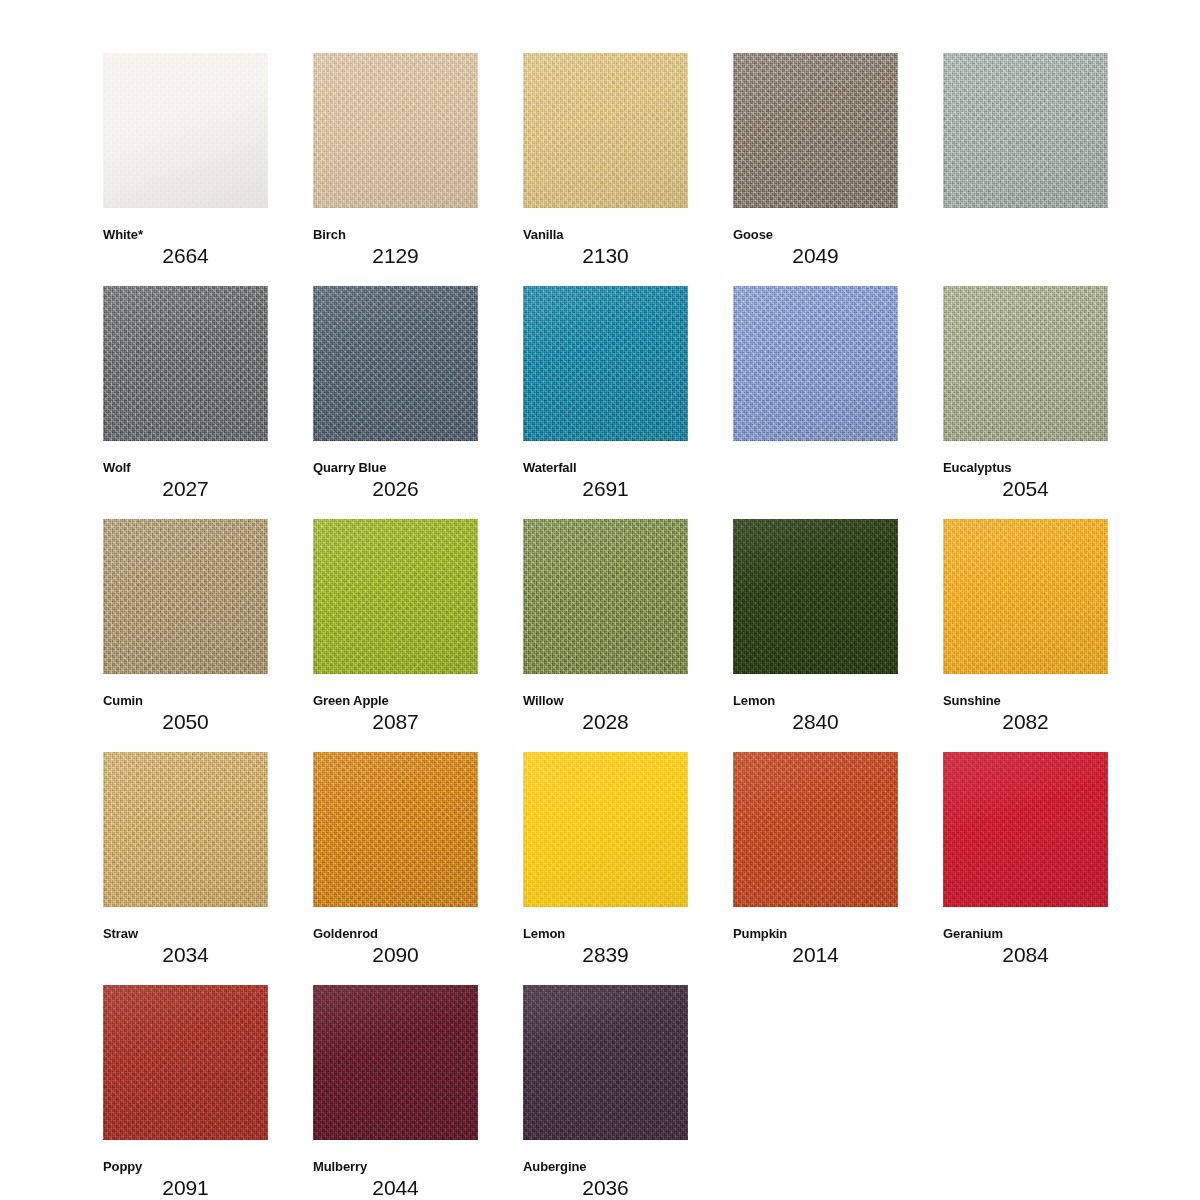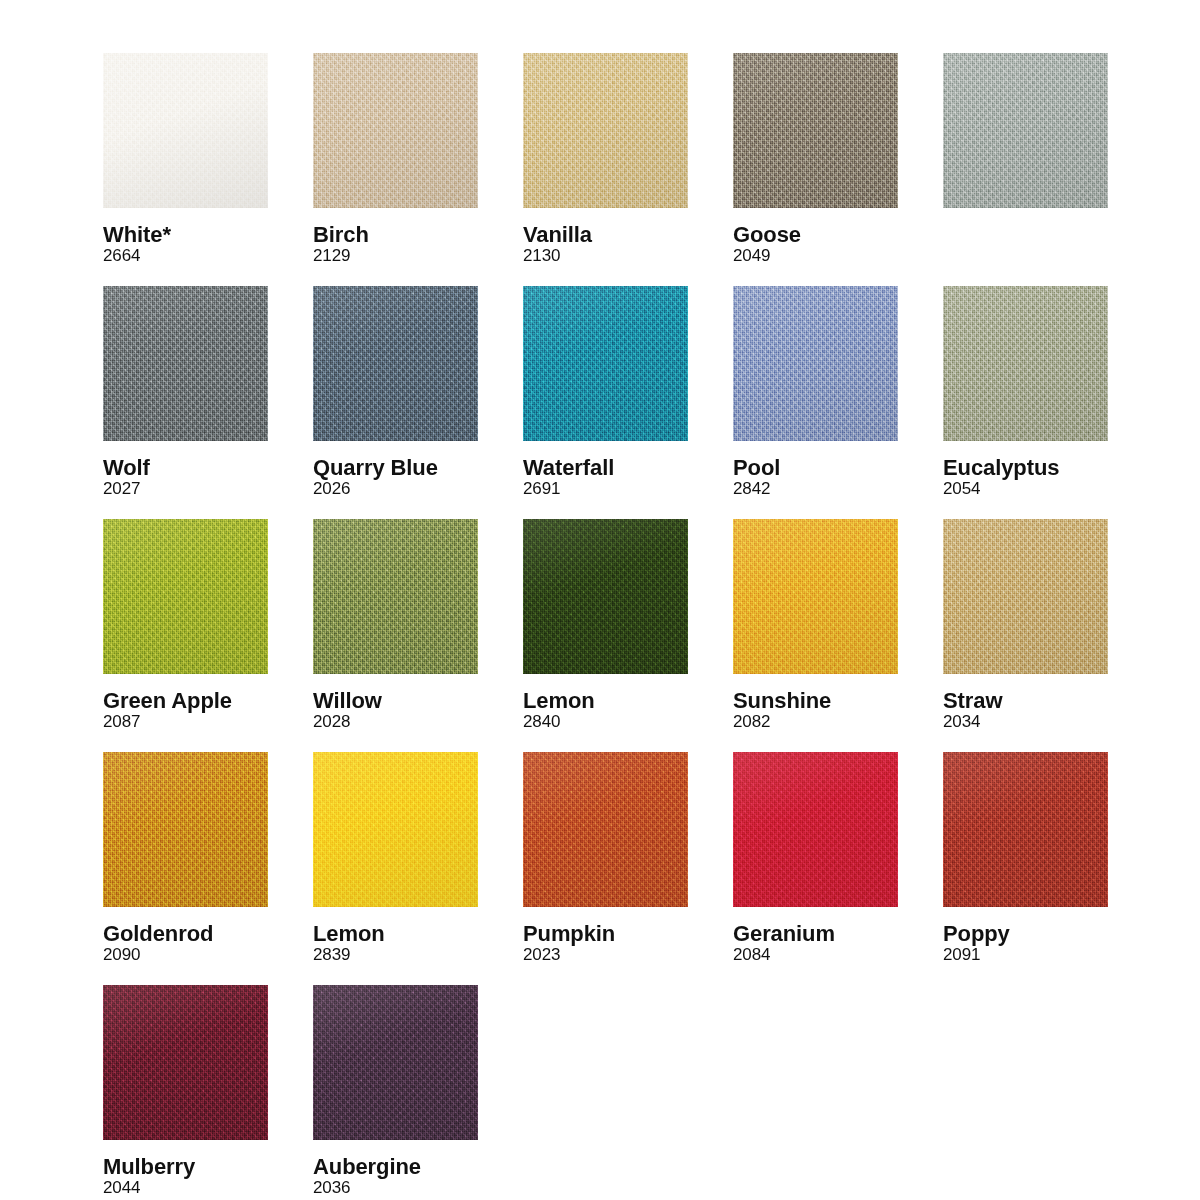--- a/index.html
+++ b/index.html
@@ -107,33 +107,34 @@
     position: absolute;
     inset: 0;
     background: linear-gradient(160deg, rgba(255,255,255,0.10) 0%, rgba(0,0,0,0.00) 40%, rgba(0,0,0,0.07) 100%);
   }
 
   .swatch-meta {
     padding-top: 16px;
   }
 
   .swatch-name {
-    font-size: 22px;
+    font-size: 13px;
     font-weight: bold;
     color: #111111;
     letter-spacing: -0.1px;
     line-height: 21px;
   }
 
   .swatch-code {
-    font-size: 17px;
+    font-size: 21px;
     font-weight: normal;
     color: #111111;
     letter-spacing: -0.1px;
     line-height: 22px;
+    text-align: center;
   }
 </style>
 </head>
 <body>
 
 <div id="palette-sheet">
   <div class="swatch-grid">
       <div class="swatch-card">
         <div class="swatch-chip" style="background-color: rgb(246, 244, 239);">
           <div class="weave"></div>
@@ -226,38 +227,46 @@
           <div class="swatch-code">2691</div>
         </div>
       </div>
       <div class="swatch-card">
         <div class="swatch-chip" style="background-color: rgb(139, 156, 196);">
           <div class="weave"></div>
           <div class="weave-coarse"></div>
           <div class="weave-speck"></div>
           <div class="vignette"></div>
         </div>
-        <div class="swatch-meta">
-          <div class="swatch-name">Pool</div>
-          <div class="swatch-code">2842</div>
-        </div>
       </div>
       <div class="swatch-card">
         <div class="swatch-chip" style="background-color: rgb(167, 171, 146);">
           <div class="weave"></div>
           <div class="weave-coarse"></div>
           <div class="weave-speck"></div>
           <div class="vignette"></div>
         </div>
         <div class="swatch-meta">
           <div class="swatch-name">Eucalyptus</div>
           <div class="swatch-code">2054</div>
         </div>
       </div>
       <div class="swatch-card">
+        <div class="swatch-chip" style="background-color: rgb(171, 155, 121);">
+          <div class="weave"></div>
+          <div class="weave-coarse"></div>
+          <div class="weave-speck"></div>
+          <div class="vignette"></div>
+        </div>
+        <div class="swatch-meta">
+          <div class="swatch-name">Cumin</div>
+          <div class="swatch-code">2050</div>
+        </div>
+      </div>
+      <div class="swatch-card">
         <div class="swatch-chip" style="background-color: rgb(160, 178, 46);">
           <div class="weave"></div>
           <div class="weave-coarse"></div>
           <div class="weave-speck"></div>
           <div class="vignette"></div>
         </div>
         <div class="swatch-meta">
           <div class="swatch-name">Green Apple</div>
           <div class="swatch-code">2087</div>
         </div>
@@ -336,21 +345,21 @@
       </div>
       <div class="swatch-card">
         <div class="swatch-chip" style="background-color: rgb(191, 79, 38);">
           <div class="weave"></div>
           <div class="weave-coarse"></div>
           <div class="weave-speck"></div>
           <div class="vignette"></div>
         </div>
         <div class="swatch-meta">
           <div class="swatch-name">Pumpkin</div>
-          <div class="swatch-code">2023</div>
+          <div class="swatch-code">2014</div>
         </div>
       </div>
       <div class="swatch-card">
         <div class="swatch-chip" style="background-color: rgb(204, 31, 53);">
           <div class="weave"></div>
           <div class="weave-coarse"></div>
           <div class="weave-speck"></div>
           <div class="vignette"></div>
         </div>
         <div class="swatch-meta">

